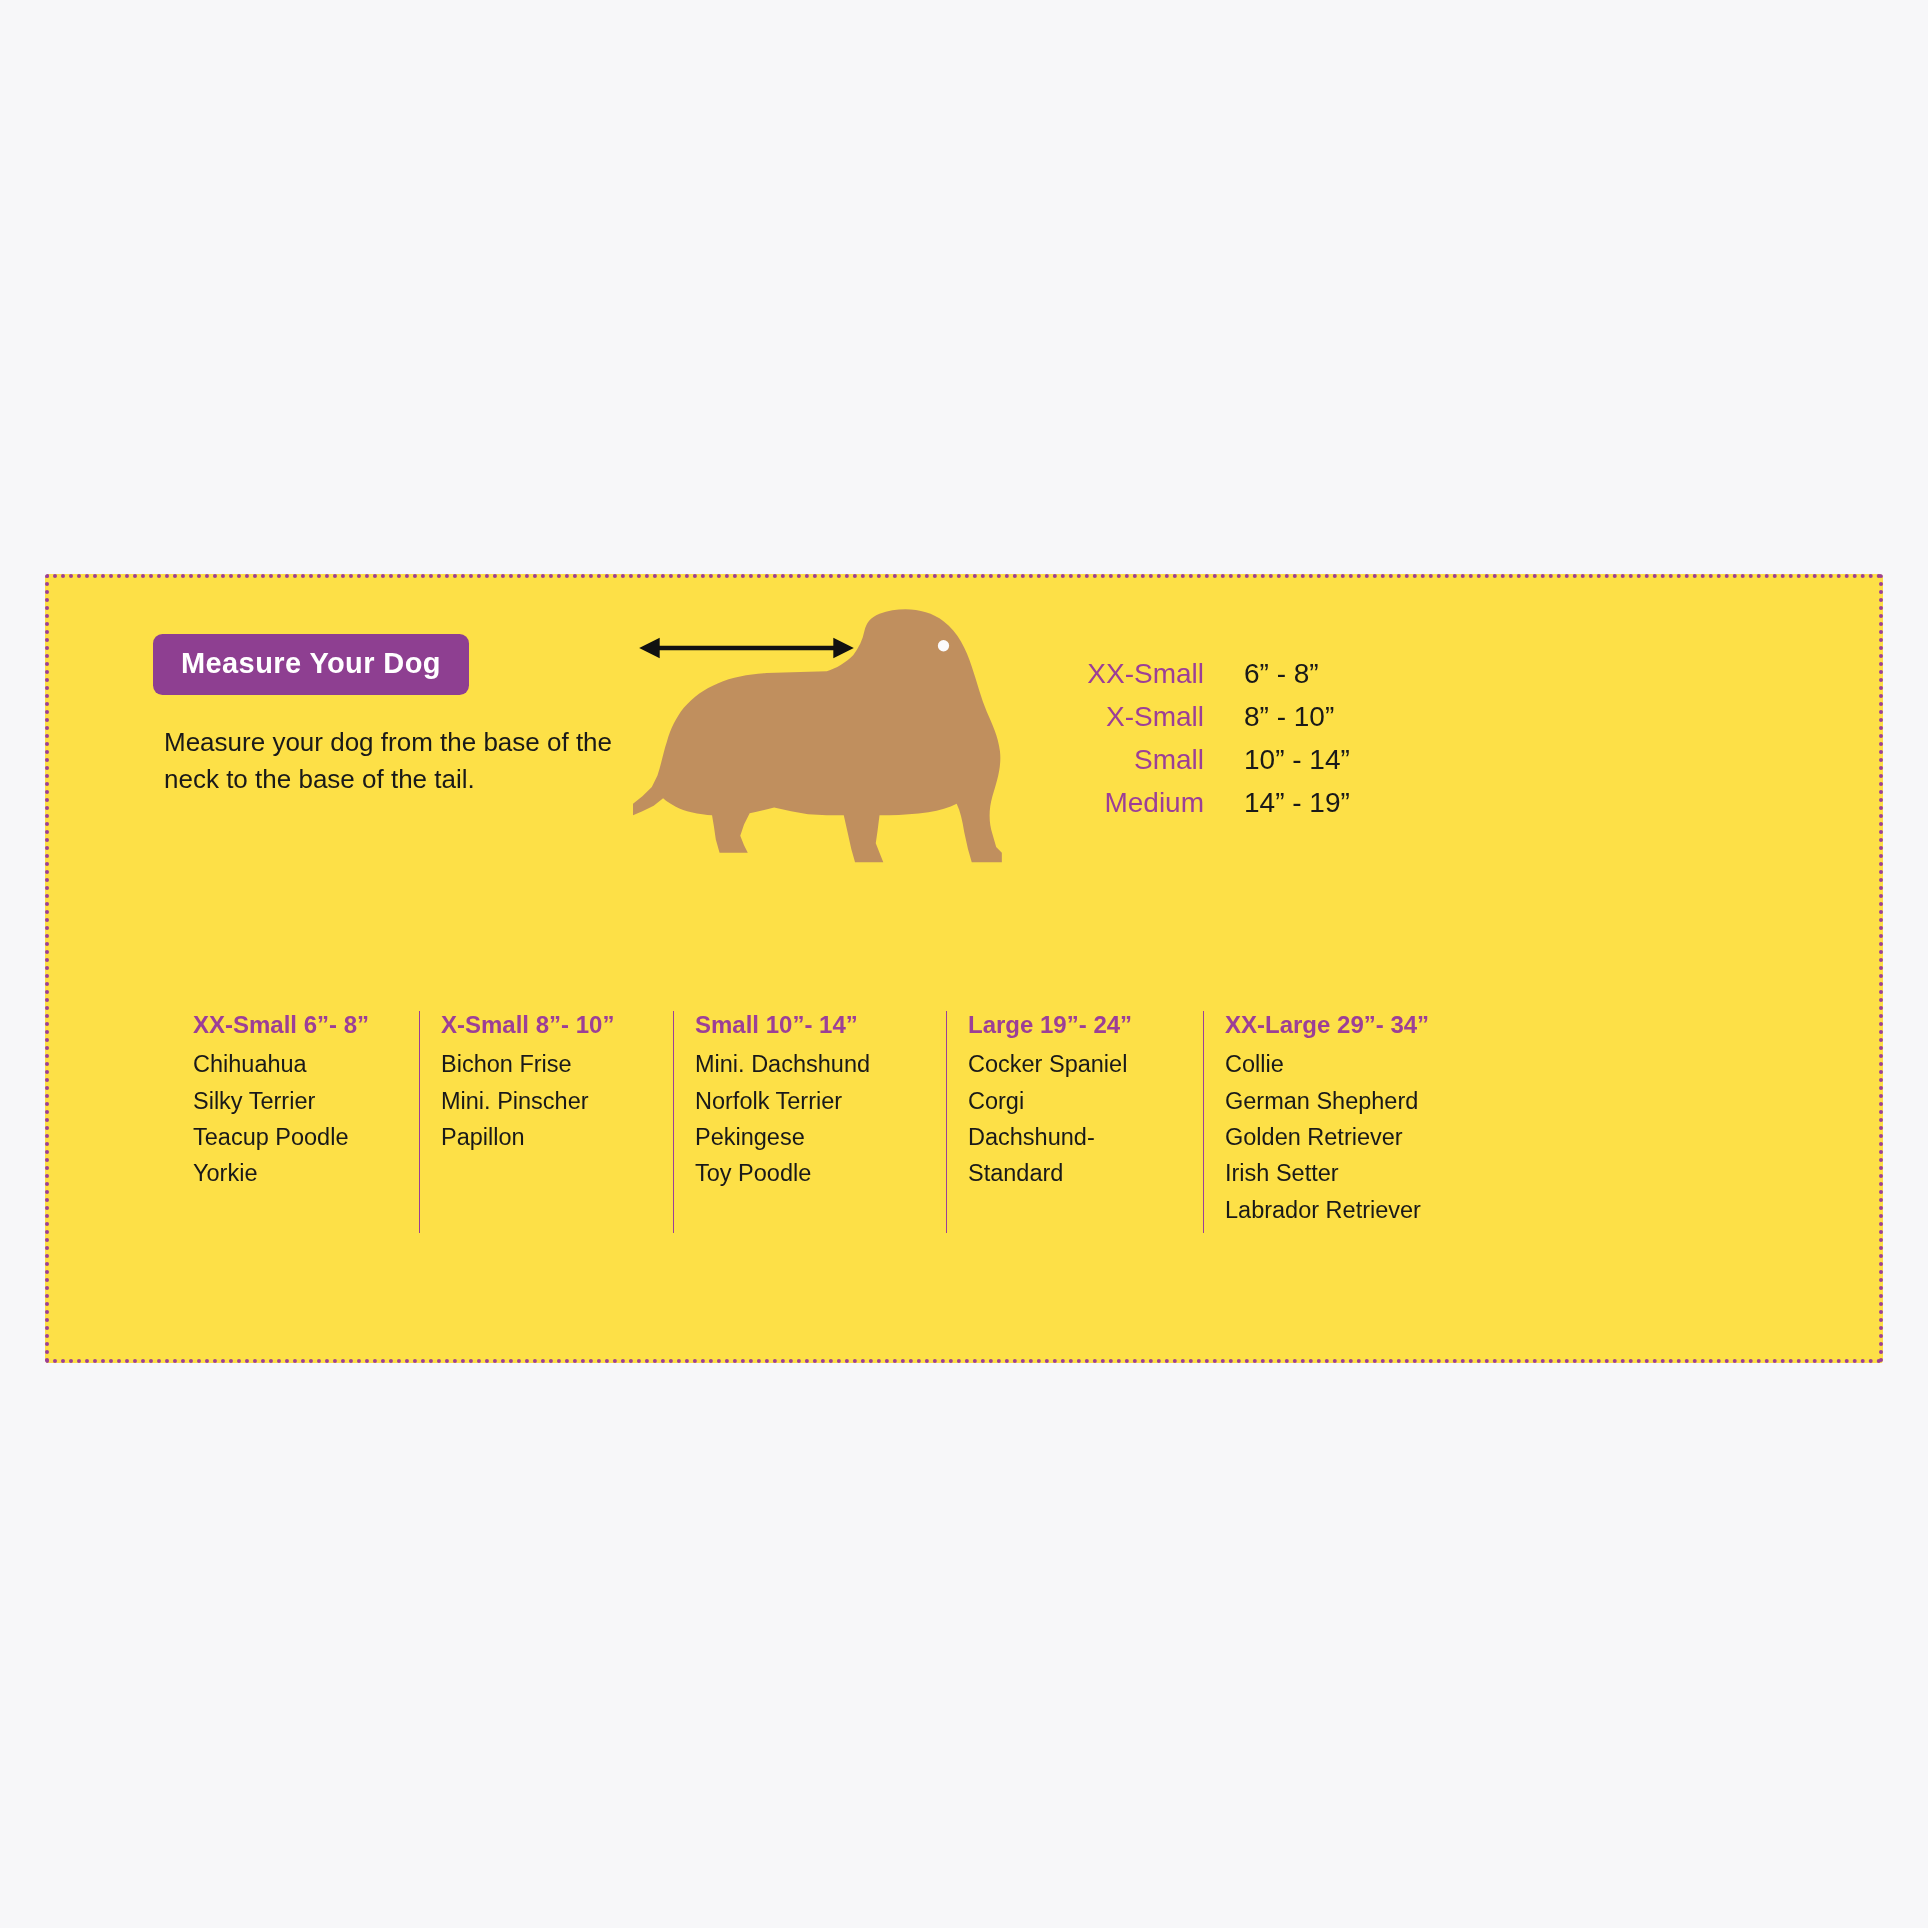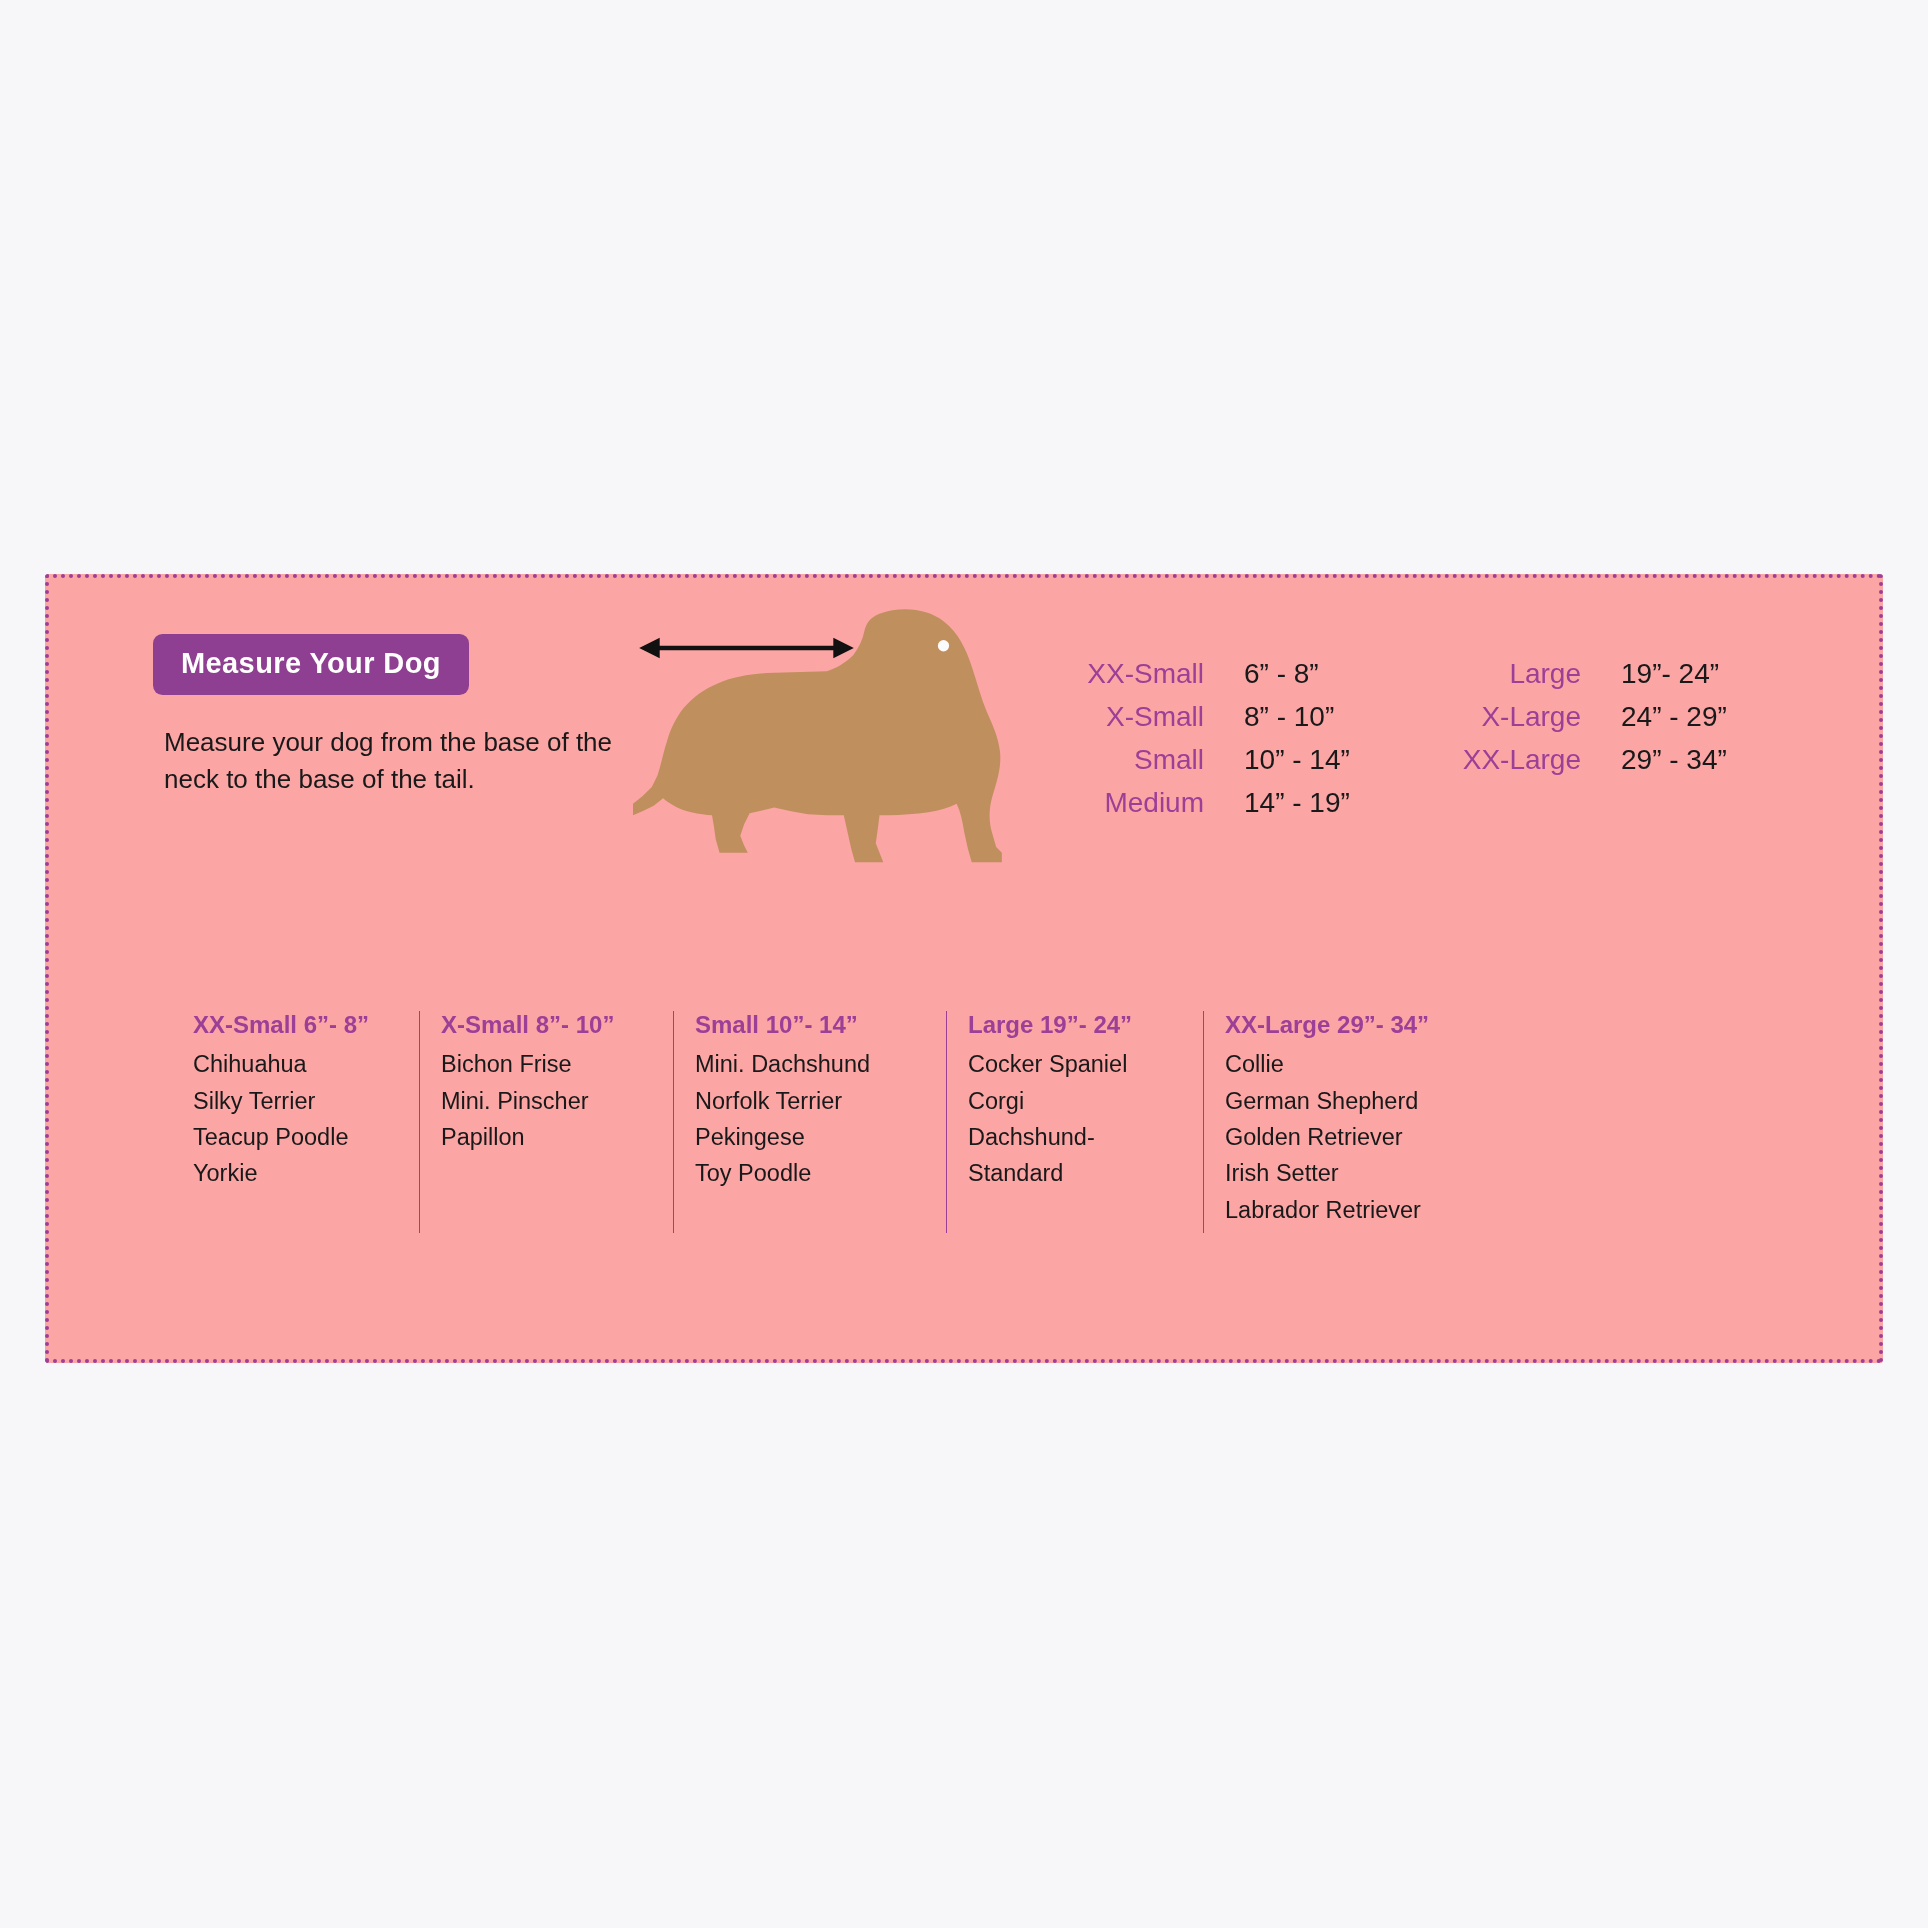--- a/index.html
+++ b/index.html
@@ -21,21 +21,21 @@
   }
 
   
   .card {
     position: absolute;
     left: 45px;
     top: 574px;
     width: 1838px;
     height: 789px;
     box-sizing: border-box;
-    background: #fca5a5;
+    background: #fde047;
     border: 4.7px dotted #9c3f97;
     border-radius: 2.8px;
   }
 
   
   .pill {
     position: absolute;
     background: #8e3f91;
     color: #ffffff;
     font-size: 29px;
@@ -211,34 +211,20 @@
       <div class="size-row">
         <div class="size-label">Small</div>
         <div class="size-range">10” - 14”</div>
       </div>
       <div class="size-row">
         <div class="size-label">Medium</div>
         <div class="size-range">14” - 19”</div>
       </div>
     </div>
 
-    <div class="size-table col-b">
-      <div class="size-row">
-        <div class="size-label">Large</div>
-        <div class="size-range">19”- 24”</div>
-      </div>
-      <div class="size-row">
-        <div class="size-label">X-Large</div>
-        <div class="size-range">24” - 29”</div>
-      </div>
-      <div class="size-row">
-        <div class="size-label">XX-Large</div>
-        <div class="size-range">29” - 34”</div>
-      </div>
-    </div>
 
 
     <div class="breeds">
 
       <div class="breed-col c0">
         <div class="breed-head">XX-Small 6”- 8”</div>
         <div class="breed-item">Chihuahua</div>
         <div class="breed-item">Silky Terrier</div>
         <div class="breed-item">Teacup Poodle</div>
         <div class="breed-item">Yorkie</div>

